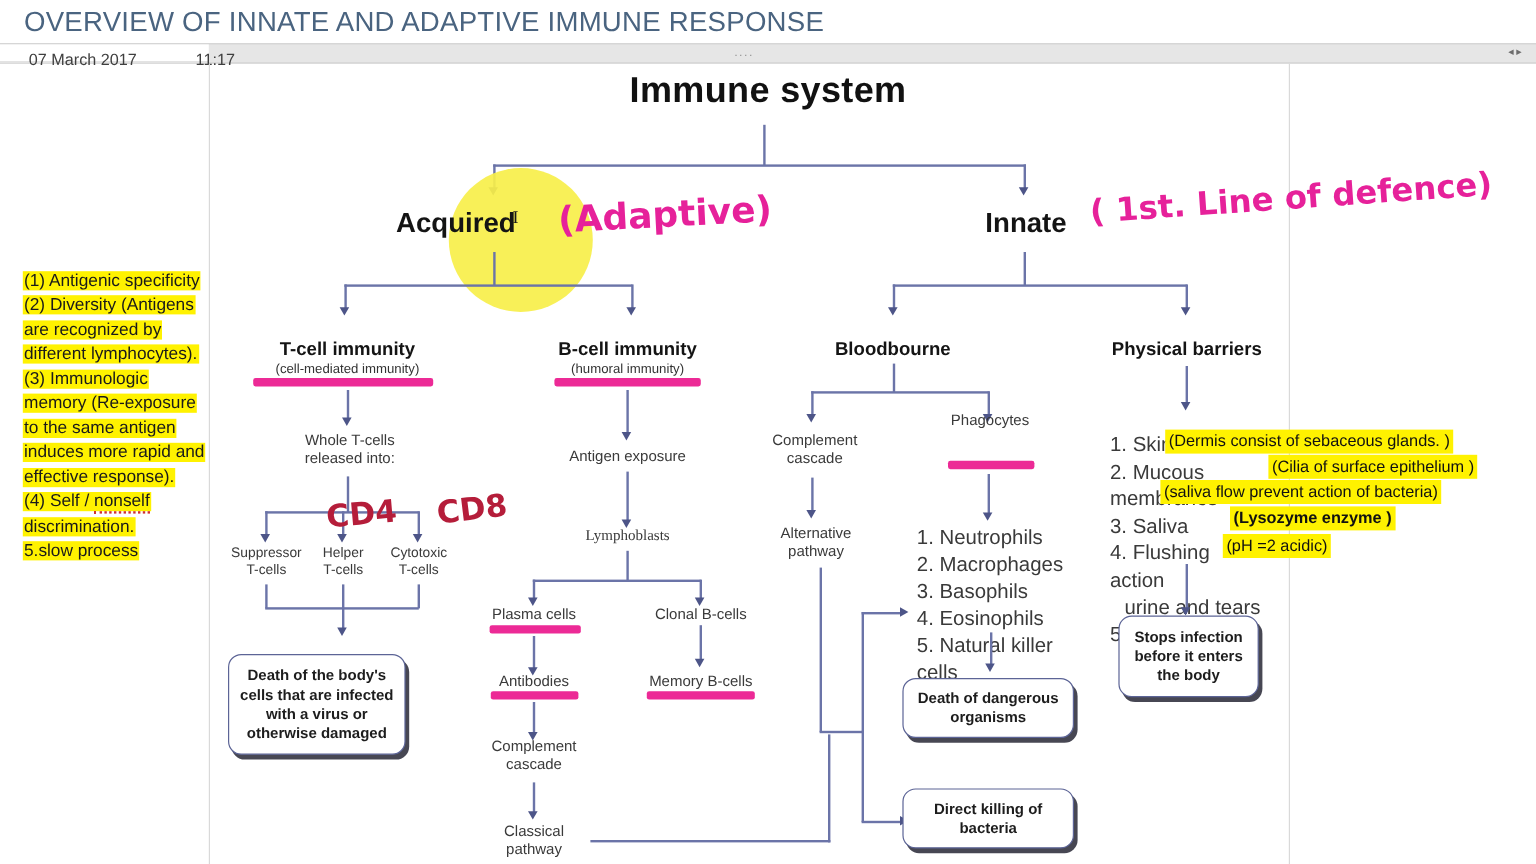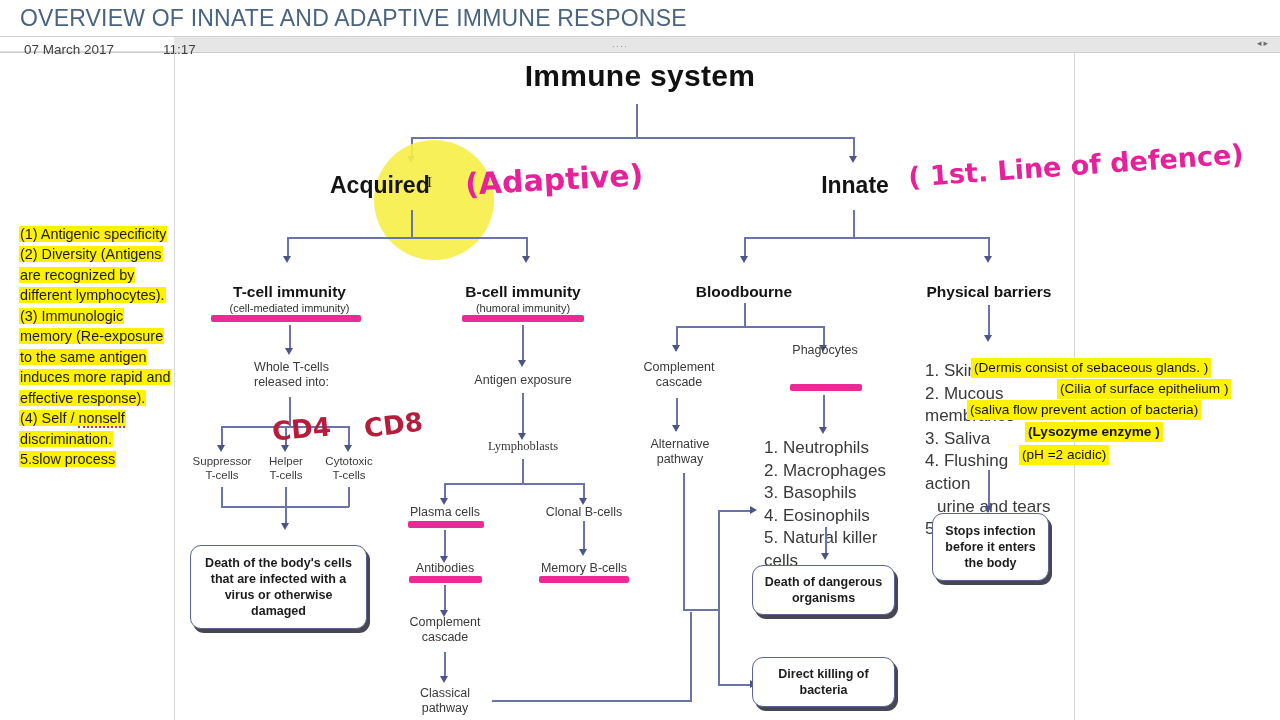--- a/index.html
+++ b/index.html
@@ -255,21 +255,21 @@
 T-cells</div>
   <div class="node small" style="left:312px; top:455px; width:74px; white-space:pre-line;">Cytotoxic
 T-cells</div>
 
   <div class="ln lnv" style="left:221px; top:487px; height:20px;"></div>
   <div class="ln lnv" style="left:348px; top:487px; height:20px;"></div>
   <div class="ln lnh" style="left:221px; top:506px; width:128px;"></div>
   <div class="ln lnv" style="left:285px; top:487px; height:38px;"></div>
   <div class="arw" style="left:281px; top:523px;"></div>
 
-  <div class="rbox" style="left:190px; top:545px; width:177px; height:84px;">Death of the body's cells that are infected with a virus or otherwise damaged</div>
+  <div class="rbox" style="left:190px; top:545px; width:148px; height:84px;">Death of the body's cells that are infected with a virus or otherwise damaged</div>
 
   <div class="node lvl2" style="left:444px; top:283px; width:158px;">B-cell immunity</div>
   <div class="node sub" style="left:444px; top:302px; width:158px;">(humoral immunity)</div>
   <div class="pinkbar" style="left:462px; top:315px; width:122px;"></div>
 
   <div class="ln lnv" style="left:522px; top:325px; height:37px;"></div>
   <div class="arw" style="left:518px; top:360px;"></div>
 
   <div class="node plain" style="left:455px; top:373px; width:136px;">Antigen exposure</div>
 

